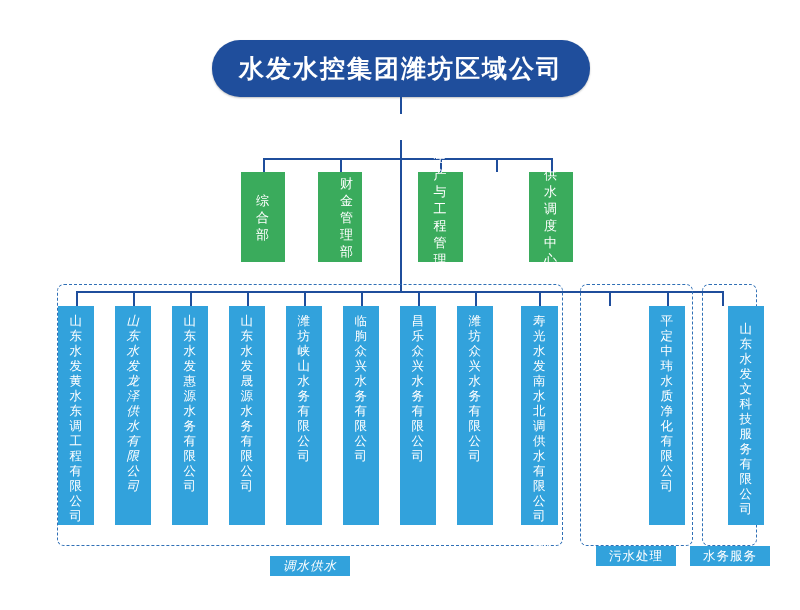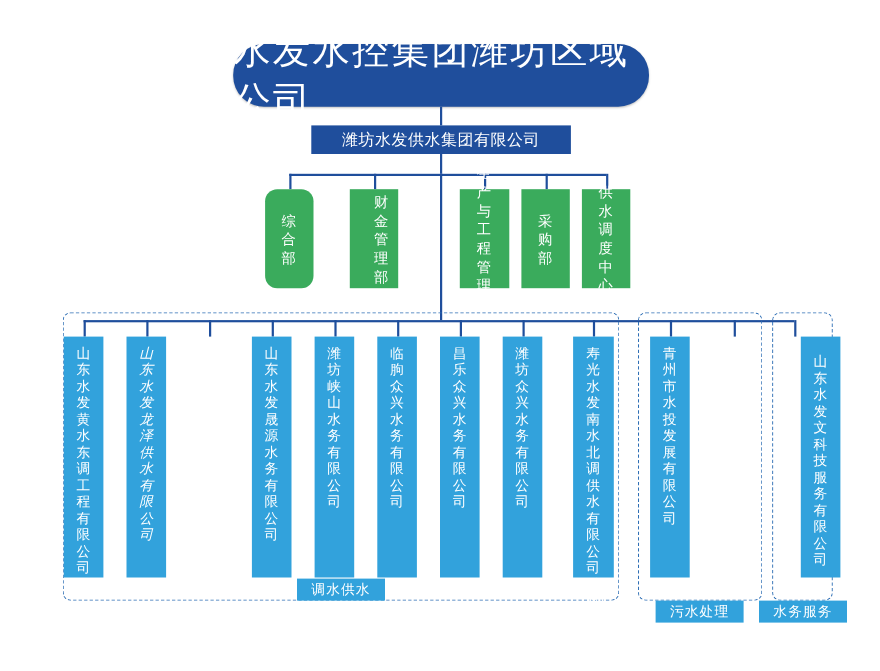--- a/index.html
+++ b/index.html
@@ -22,26 +22,27 @@
   
   .root-box {
     position: absolute;
     left: 212px;
     top: 40px;
     width: 378px;
     height: 57px;
     background: #1f4e9c;
     border-radius: 28px;
     color: #ffffff;
-    font-size: 34px;
+    font-size: 25px;
     letter-spacing: 2px;
     display: flex;
     align-items: center;
     justify-content: center;
     box-shadow: 0 1px 2px rgba(0,0,0,0.25);
+    font-weight: bold;
   }
 
   
   .company-box {
     position: absolute;
     left: 283px;
     top: 114px;
     width: 236px;
     height: 26px;
     background: #1f4e9c;
@@ -136,42 +137,38 @@
 </style>
 </head>
 <body>
 
 <div id="stage">
 
   <div class="root-box">水发水控集团潍坊区域公司</div>
 
   <div class="vline" style="left:400px; top:97px; height:17px;"></div>
 
-  <div class="company-box">潍坊水发供水集团有限公司</div>
 
   <div class="vline" style="left:400px; top:140px; height:18px;"></div>
   <div class="hline" style="left:263px; top:158px; width:288px;"></div>
 
   <div class="vline" style="left:263px; top:158px; height:14px;"></div>
   <div class="vline" style="left:340px; top:158px; height:14px;"></div>
   <div class="vline" style="left:440px; top:158px; height:14px;"></div>
   <div class="vline" style="left:496px; top:158px; height:14px;"></div>
   <div class="vline" style="left:551px; top:158px; height:14px;"></div>
 
-  <div class="dept" style="left:241px;border-radius:11px;">
+  <div class="dept" style="left:241px;">
     <span>综合部</span>
   </div>
   <div class="dept" style="left:318px;padding-left:16px;">
     <span>财金管理部</span>
   </div>
   <div class="dept" style="left:418px; width:45px;">
     <span>生产与工程管理部</span>
-  </div>
-  <div class="dept" style="left:474px;">
-    <span>采购部</span>
   </div>
   <div class="dept" style="left:529px;">
     <span>供水调度中心</span>
   </div>
 
   <div class="vline" style="left:400px; top:158px; height:133px;"></div>
   <div class="hline" style="left:76px; top:291px; width:646px;"></div>
 
   <div class="vline" style="left:76px; top:291px; height:15px;"></div>
   <div class="vline" style="left:133px; top:291px; height:15px;"></div>
@@ -189,42 +186,45 @@
   <div class="group-frame" style="left:57px; top:284px; width:506px; height:262px;"></div>
   <div class="group-frame" style="left:580px; top:284px; width:113px; height:262px;"></div>
   <div class="group-frame" style="left:702px; top:284px; width:55px; height:262px;"></div>
 
   <div class="sub" style="left:58px;">
     <span>山东水发黄水东调工程有限公司</span>
   </div>
   <div class="sub" style="left:115px;font-style:italic;">
     <span>山东水发龙泽供水有限公司</span>
   </div>
+  <div class="sub" style="left:172px;">
+    <span>山东水发惠源水务有限公司</span>
+  </div>
   <div class="sub" style="left:229px;">
     <span>山东水发晟源水务有限公司</span>
   </div>
   <div class="sub" style="left:286px;">
     <span>潍坊峡山水务有限公司</span>
   </div>
   <div class="sub" style="left:343px;">
     <span>临朐众兴水务有限公司</span>
   </div>
   <div class="sub" style="left:400px;">
     <span>昌乐众兴水务有限公司</span>
   </div>
   <div class="sub" style="left:457px;font-family:Liberation Serif, serif;">
     <span>潍坊众兴水务有限公司</span>
   </div>
   <div class="sub" style="left:521px; width:37px;">
     <span>寿光水发南水北调供水有限公司(参股)</span>
   </div>
-  <div class="sub" style="left:591px;">
-    <span>青州市水投发展有限公司</span>
+  <div class="sub" style="left:649px;">
+    <span>平定中玮水质净化有限公司</span>
   </div>
   <div class="sub" style="left:728px;align-items:center;">
     <span>山东水发文科技服务有限公司</span>
   </div>
 
-  <div class="group-label" style="left:270px; top:526px; width:80px;">调水供水</div>
+  <div class="group-label" style="left:270px; top:556px; width:80px;font-style:italic;">调水供水</div>
   <div class="group-label" style="left:596px; top:546px; width:80px;">污水处理</div>
   <div class="group-label" style="left:690px; top:546px; width:80px;">水务服务</div>
 
 </div>
 
 </body></html>

